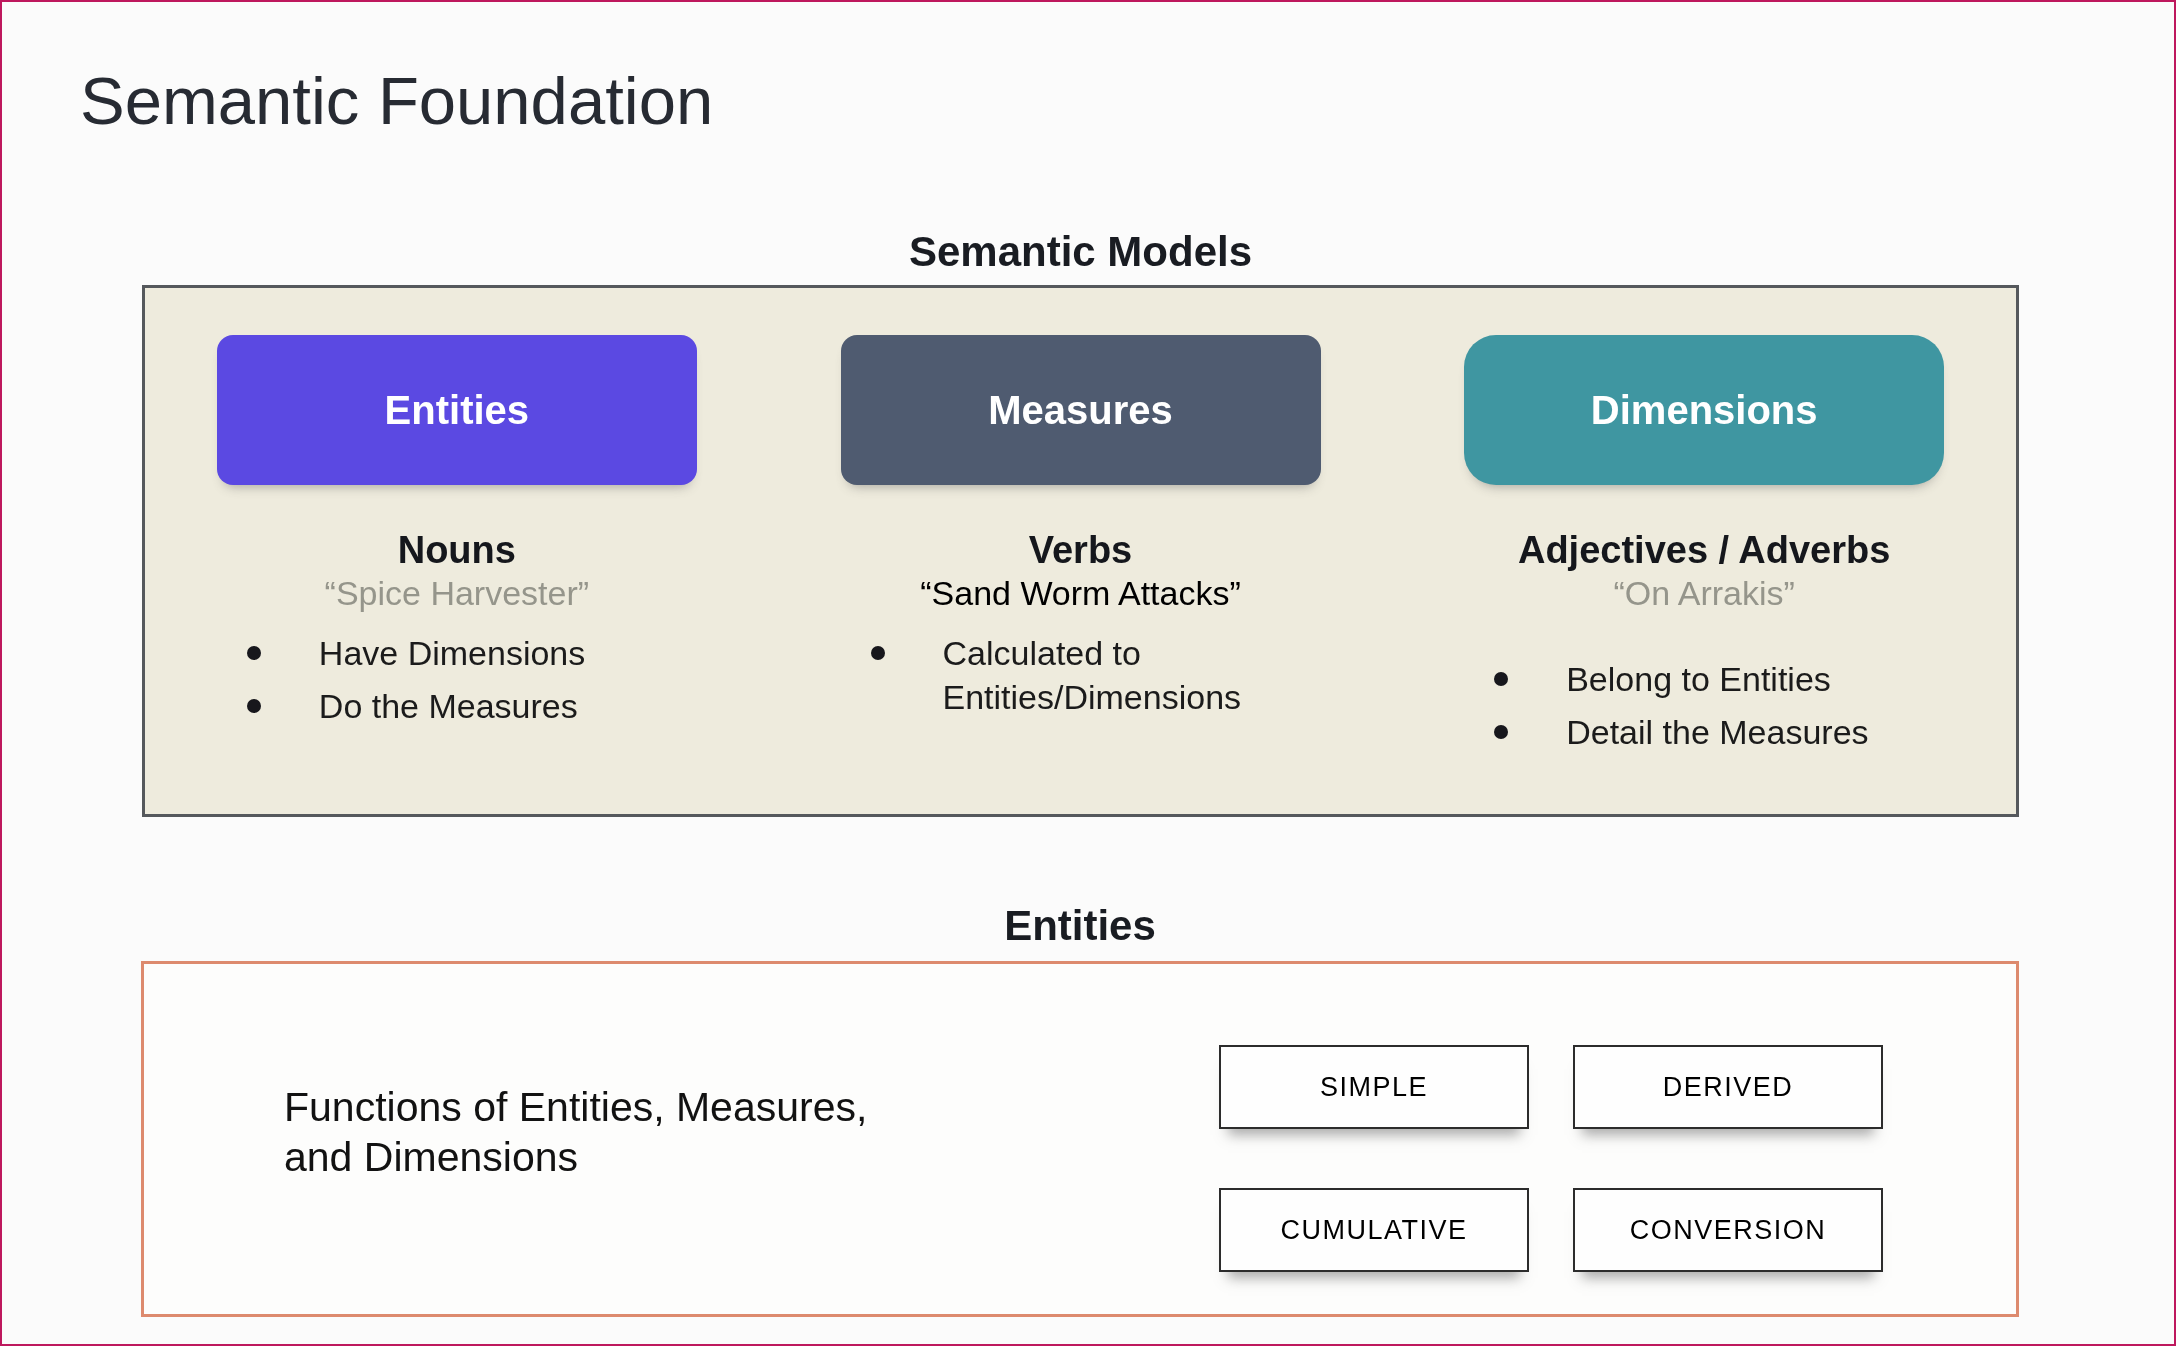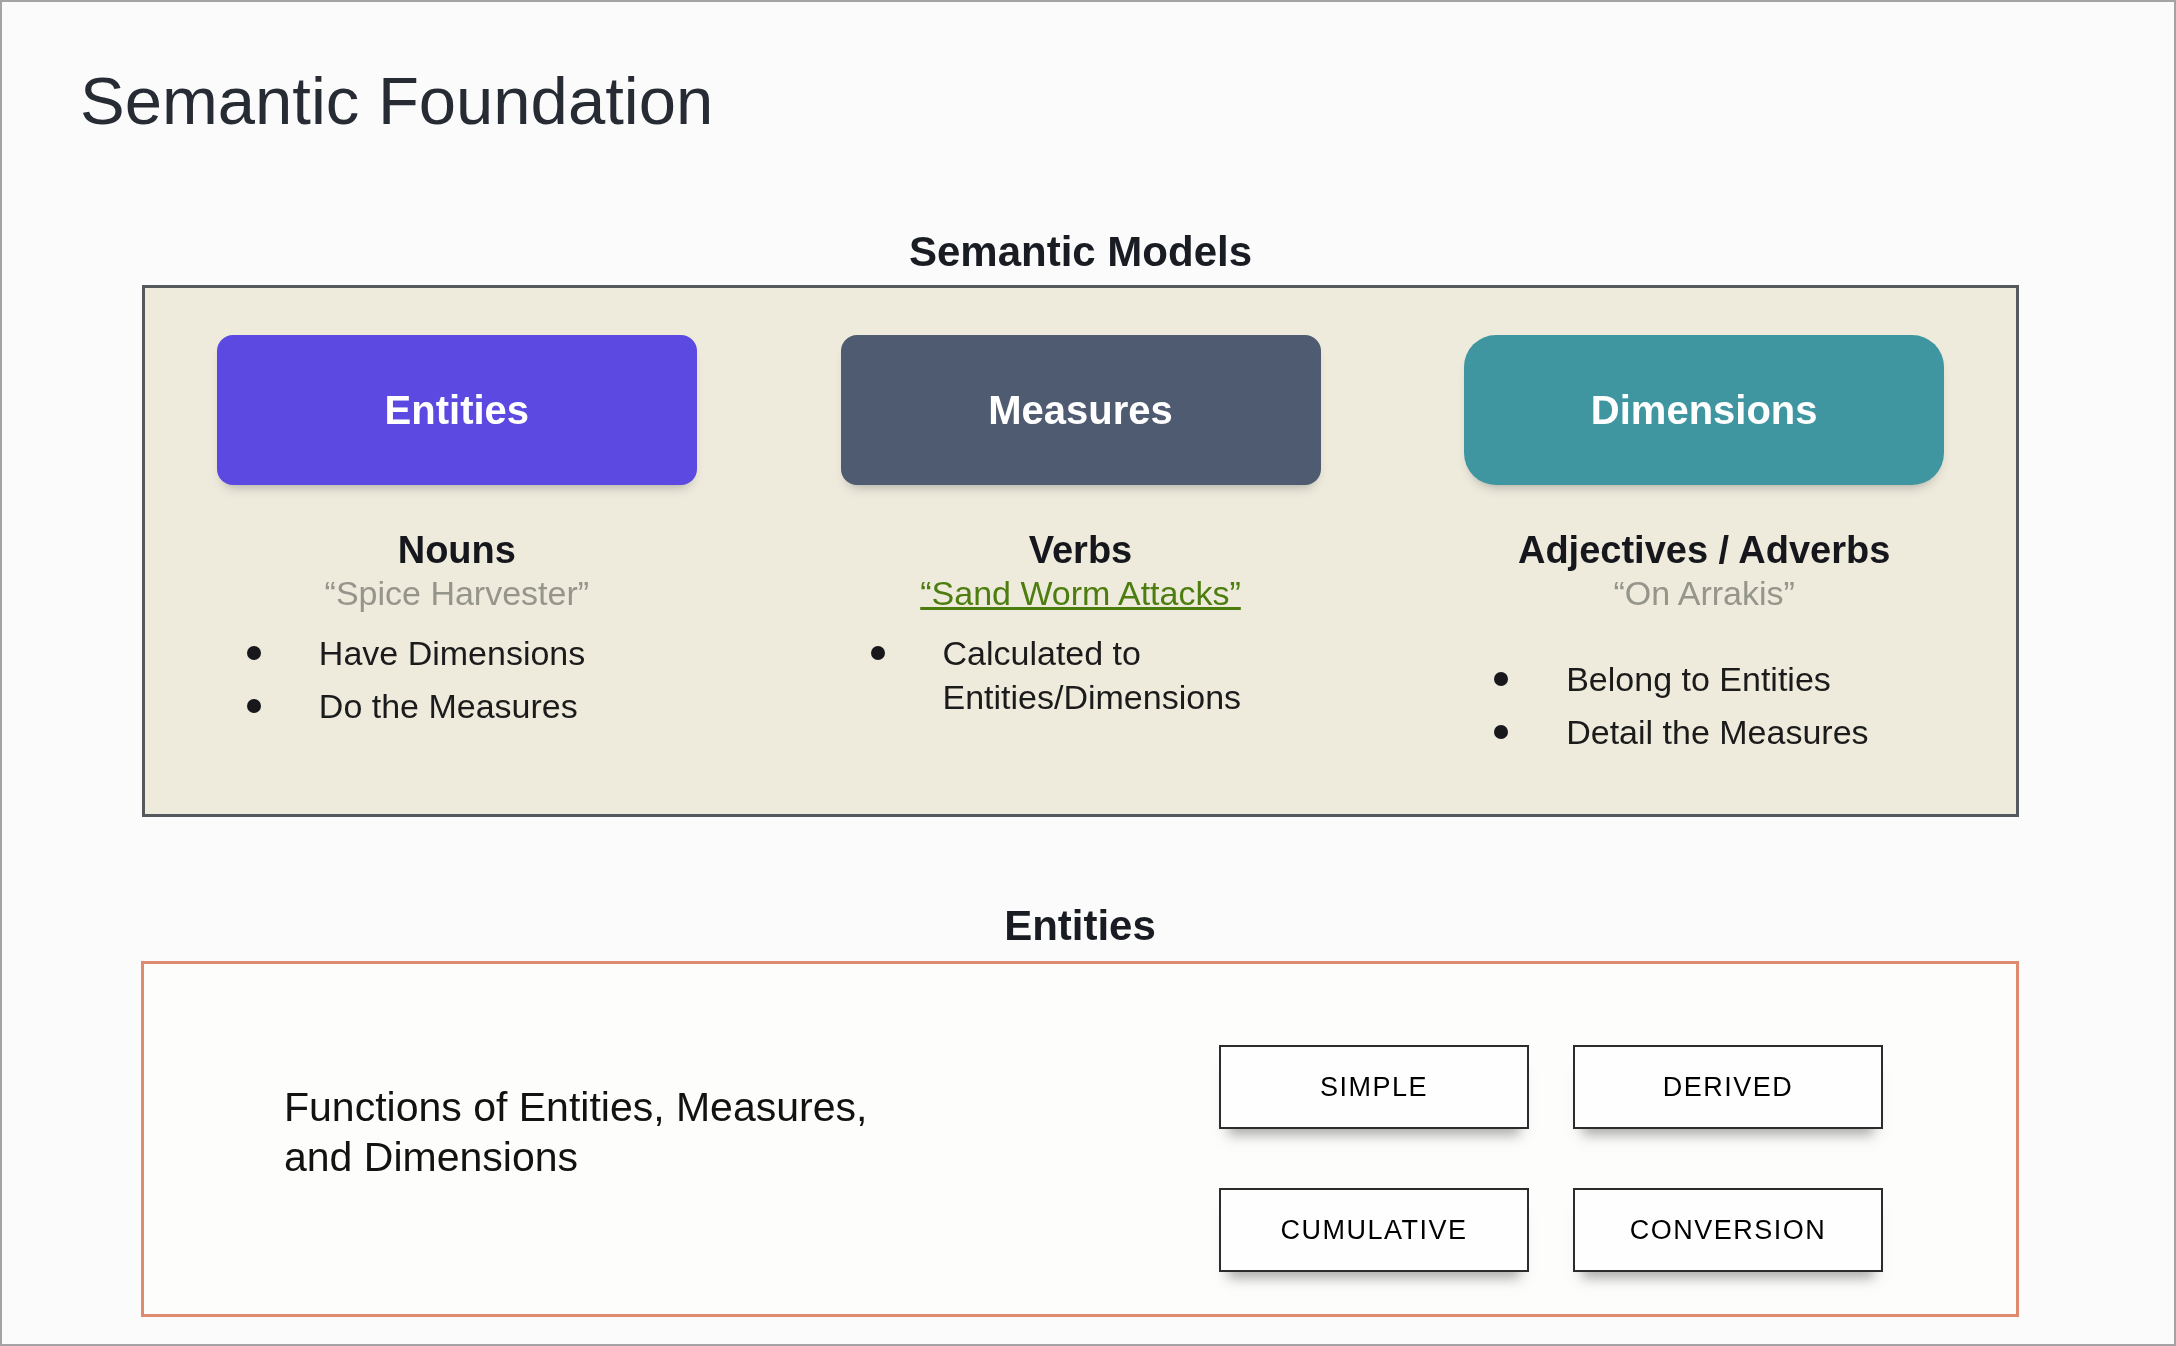--- a/index.html
+++ b/index.html
@@ -1,21 +1,21 @@
 <!DOCTYPE html>
 <html><head>
 <meta charset="utf-8">
 <style>
   * { box-sizing: border-box; margin: 0; padding: 0; }
   html,body { width: 2176px; height: 1346px; background: #ffffff; }
   .slide {
     position: relative;
     width: 2176px; height: 1346px;
     background: #fbfbfb;
-    border: 2px solid #a3a3a3;
+    border: 2px solid #be185d;
     font-family: "Liberation Sans", sans-serif;
     overflow: hidden;
   }
   .slide-title {
     position: absolute; left: 78px; top: 60px;
     font-size: 67px; font-weight: 400; color: #272b33;
   }
   .models-heading {
     position: absolute; left: 140px; top: 226px; width: 1877px;
     text-align: center; font-size: 42px; font-weight: 700; color: #191c22;
@@ -97,21 +97,21 @@
       <div class="example" style="color: rgb(149, 149, 139); text-align: center;">“Spice Harvester”</div>
       <ul class="bullets">
         <li>Have Dimensions</li>
         <li>Do the Measures</li>
       </ul>
     </div>
 
     <div class="model-col">
       <div class="pill" style="background-color: rgb(79, 91, 112);">Measures</div>
       <div class="word-type">Verbs</div>
-      <div class="example" style="color: #4d7c0f; text-decoration: underline;">“Sand Worm Attacks”</div>
+      <div class="example" style="color: #000000;">“Sand Worm Attacks”</div>
       <ul class="bullets">
         <li>Calculated to
 Entities/Dimensions</li>
       </ul>
     </div>
 
     <div class="model-col col-dimensions">
       <div class="pill" style="background-color: rgb(63, 150, 161); border-radius: 32px;">Dimensions</div>
       <div class="word-type">Adjectives / Adverbs</div>
       <div class="example" style="color: rgb(149, 149, 139);">“On Arrakis”</div>

